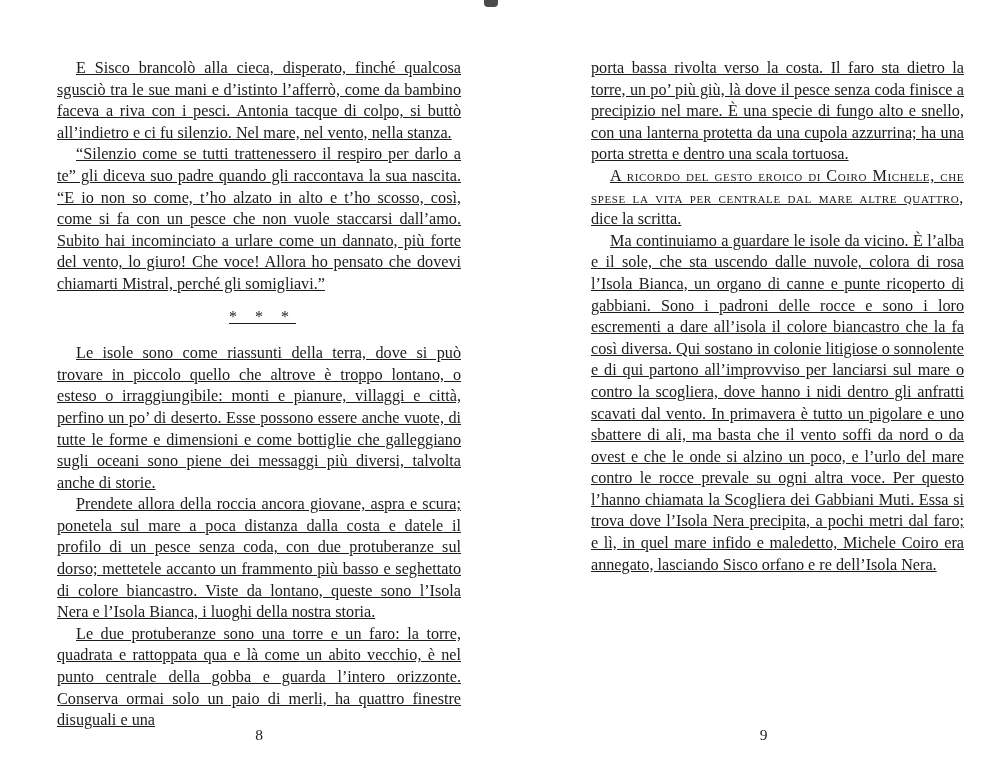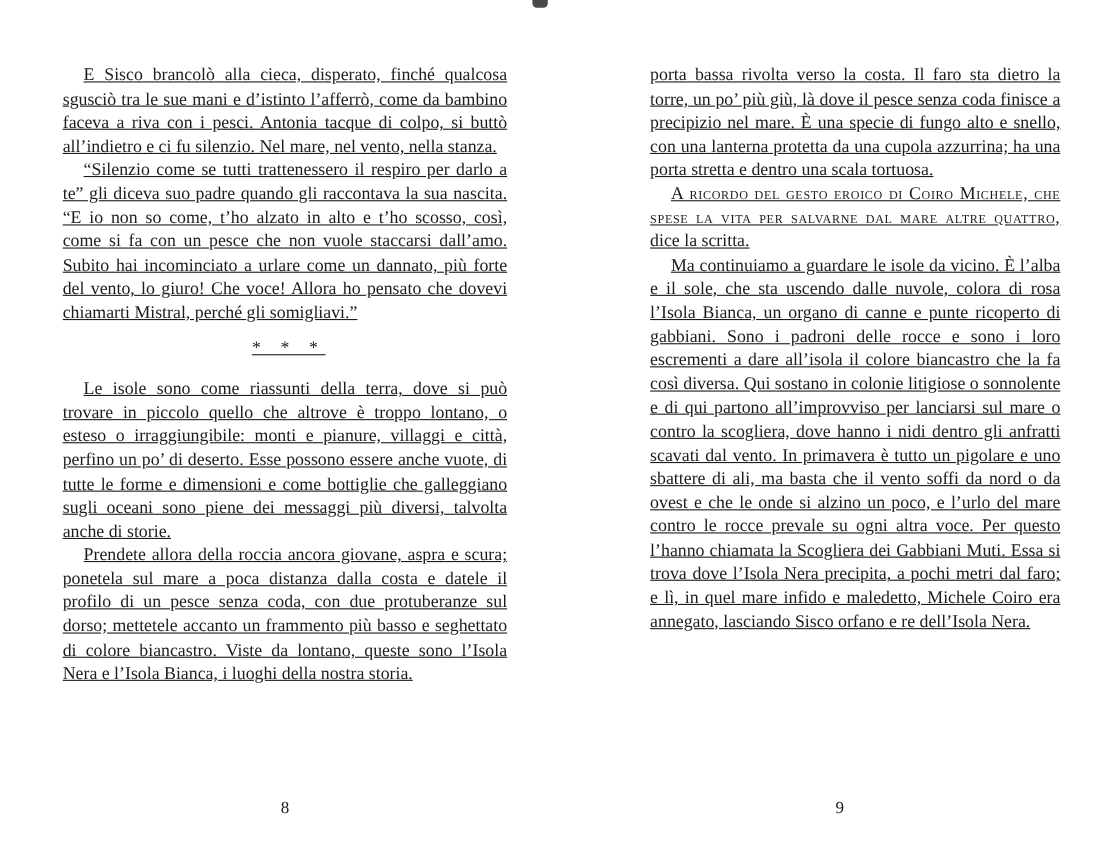--- a/index.html
+++ b/index.html
@@ -61,25 +61,26 @@
 
 <div class="top-mark"></div>
 
 <section class="page left">
   <div class="text-block">
       <p class="para indent">E Sisco brancolò alla cieca, disperato, finché qualcosa sgusciò tra le sue mani e d’istinto l’afferrò, come da bambino faceva a riva con i pesci. Antonia tacque di colpo, si buttò all’indietro e ci fu silenzio. Nel mare, nel vento, nella stanza.</p>
       <p class="para indent">“Silenzio come se tutti trattenessero il respiro per darlo a te” gli diceva suo padre quando gli raccontava la sua nascita. “E io non so come, t’ho alzato in alto e t’ho scosso, così, come si fa con un pesce che non vuole staccarsi dall’amo. Subito hai incominciato a urlare come un dannato, più forte del vento, lo giuro! Che voce! Allora ho pensato che dovevi chiamarti Mistral, perché gli somigliavi.”</p>
       <div class="separator">* * *</div>
       <p class="para indent">Le isole sono come riassunti della terra, dove si può trovare in piccolo quello che altrove è troppo lontano, o esteso o irraggiungibile: monti e pianure, villaggi e città, perfino un po’ di deserto. Esse possono essere anche vuote, di tutte le forme e dimensioni e come bottiglie che galleggiano sugli oceani sono piene dei messaggi più diversi, talvolta anche di storie.</p>
       <p class="para indent">Prendete allora della roccia ancora giovane, aspra e scura; ponetela sul mare a poca distanza dalla costa e datele il profilo di un pesce senza coda, con due protuberanze sul dorso; mettetele accanto un frammento più basso e seghettato di colore biancastro. Viste da lontano, queste sono l’Isola Nera e l’Isola Bianca, i luoghi della nostra storia.</p>
+      <p class="para indent">Le due protuberanze sono una torre e un faro: la torre, quadrata e rattoppata qua e là come un abito vecchio, è nel punto centrale della gobba e guarda l’intero orizzonte. Conserva ormai solo un paio di merli, ha quattro finestre disuguali e una</p>
     </div>
 </section>
 
 <section class="page right">
   <div class="text-block">
       <p class="para">porta bassa rivolta verso la costa. Il faro sta dietro la torre, un po’ più giù, là dove il pesce senza coda finisce a precipizio nel mare. È una specie di fungo alto e snello, con una lanterna protetta da una cupola azzurrina; ha una porta stretta e dentro una scala tortuosa.</p>
-      <p class="para indent"><span class="smallcaps">A ricordo del gesto eroico di Coiro Michele, che spese la vita per salvarne dal mare altre quattro,</span><span> dice la scritta.</span></p>
+      <p class="para indent"><span class="smallcaps">A ricordo del gesto eroico di Coiro Michele, che spese la vita per centrale dal mare altre quattro,</span><span> dice la scritta.</span></p>
       <p class="para indent">Ma continuiamo a guardare le isole da vicino. È l’alba e il sole, che sta uscendo dalle nuvole, colora di rosa l’Isola Bianca, un organo di canne e punte ricoperto di gabbiani. Sono i padroni delle rocce e sono i loro escrementi a dare all’isola il colore biancastro che la fa così diversa. Qui sostano in colonie litigiose o sonnolente e di qui partono all’improvviso per lanciarsi sul mare o contro la scogliera, dove hanno i nidi dentro gli anfratti scavati dal vento. In primavera è tutto un pigolare e uno sbattere di ali, ma basta che il vento soffi da nord o da ovest e che le onde si alzino un poco, e l’urlo del mare contro le rocce prevale su ogni altra voce. Per questo l’hanno chiamata la Scogliera dei Gabbiani Muti. Essa si trova dove l’Isola Nera precipita, a pochi metri dal faro; e lì, in quel mare infido e maledetto, Michele Coiro era annegato, lasciando Sisco orfano e re dell’Isola Nera.</p>
     </div>
 </section>
 
 <div class="page-number left">8</div>
 <div class="page-number right">9</div>
 
 </body></html>

